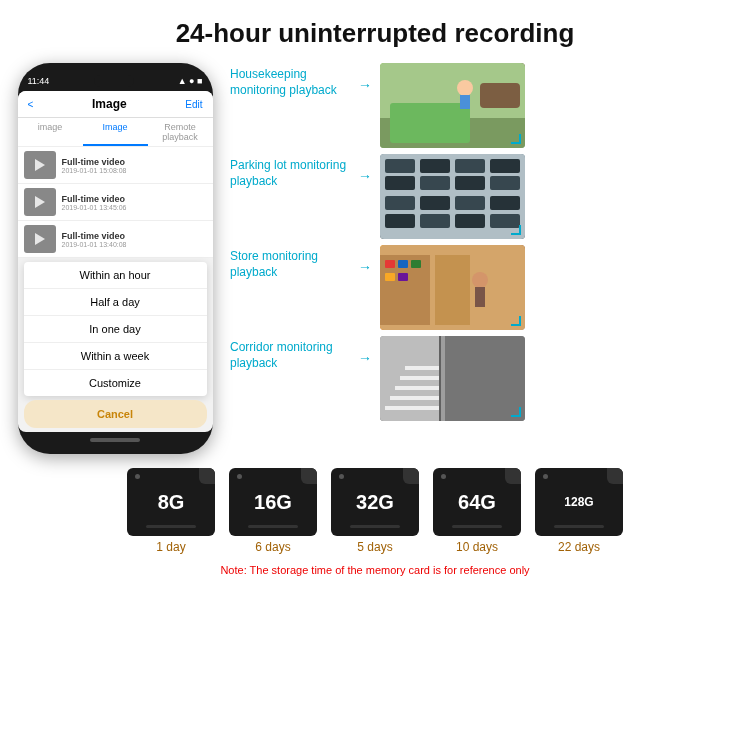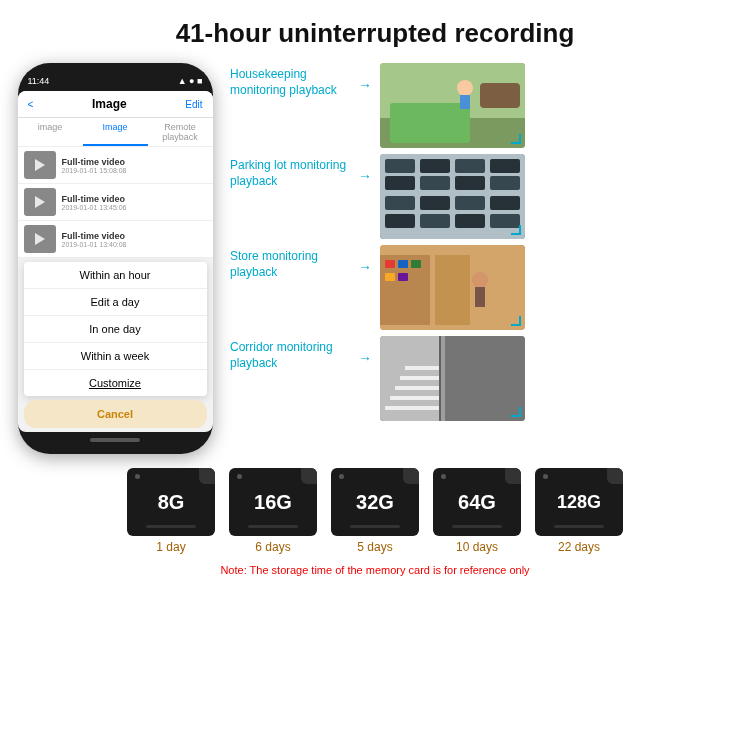--- a/index.html
+++ b/index.html
@@ -163,21 +163,20 @@
     .phone-dropdown-item {
       text-align: center;
       padding: 7px 0;
       font-size: 11px;
       color: #000;
       border-bottom: 1px solid #eee;
     }
 
     .phone-dropdown-item:last-child {
       border-bottom: none;
-      text-decoration: underline;
     }
 
     .phone-dropdown-cancel {
       background: #f5e6c8;
       margin: 4px 6px;
       border-radius: 12px;
       text-align: center;
       padding: 8px 0;
       font-size: 11px;
       color: #c8850a;
@@ -351,21 +350,21 @@
     .note-text {
       font-size: 11px;
       color: #e00;
       text-align: center;
       margin-top: 4px;
     }
   </style>
 </head>
 <body>
 
-<div class="page-title">41-hour uninterrupted recording</div>
+<div class="page-title">24-hour uninterrupted recording</div>
 
 <div class="middle-section">
 
   <div class="phone-container">
     <div class="phone-outer">
 
       <div class="phone-notch-bar">
         <span>11:44</span>
         <div class="phone-notch-center"></div>
         <span>▲ ● ■</span>
@@ -410,21 +409,21 @@
             <div class="phone-play-icon"></div>
           </div>
           <div class="phone-item-text">
             <span class="phone-item-label">Full-time video</span>
             <span class="phone-item-date">2019-01-01 13:40:08</span>
           </div>
         </div>
 
         <div class="phone-dropdown">
           <div class="phone-dropdown-item">Within an hour</div>
-          <div class="phone-dropdown-item">Edit a day</div>
+          <div class="phone-dropdown-item">Half a day</div>
           <div class="phone-dropdown-item">In one day</div>
           <div class="phone-dropdown-item">Within a week</div>
           <div class="phone-dropdown-item">Customize</div>
         </div>
         <div class="phone-dropdown-cancel">Cancel</div>
       </div>
 
       <div class="phone-home-indicator"></div>
     </div>
   </div>
@@ -578,21 +577,21 @@
         <div class="sd-card-notch">
           <div class="sd-notch-line"></div>
         </div>
       </div>
       <span class="sd-day-label">10 days</span>
     </div>
 
     <div class="sd-card-item">
       <div class="sd-card">
         <div class="sd-dot"></div>
-        <span class="sd-label" style="font-size:18px;">128G</span>
+        <span class="sd-label" style="font-size:12px;">128G</span>
         <div class="sd-card-notch">
           <div class="sd-notch-line"></div>
         </div>
       </div>
       <span class="sd-day-label">22 days</span>
     </div>
   </div>
 
   <div class="note-text">Note: The storage time of the memory card is for reference only</div>
 </div>

